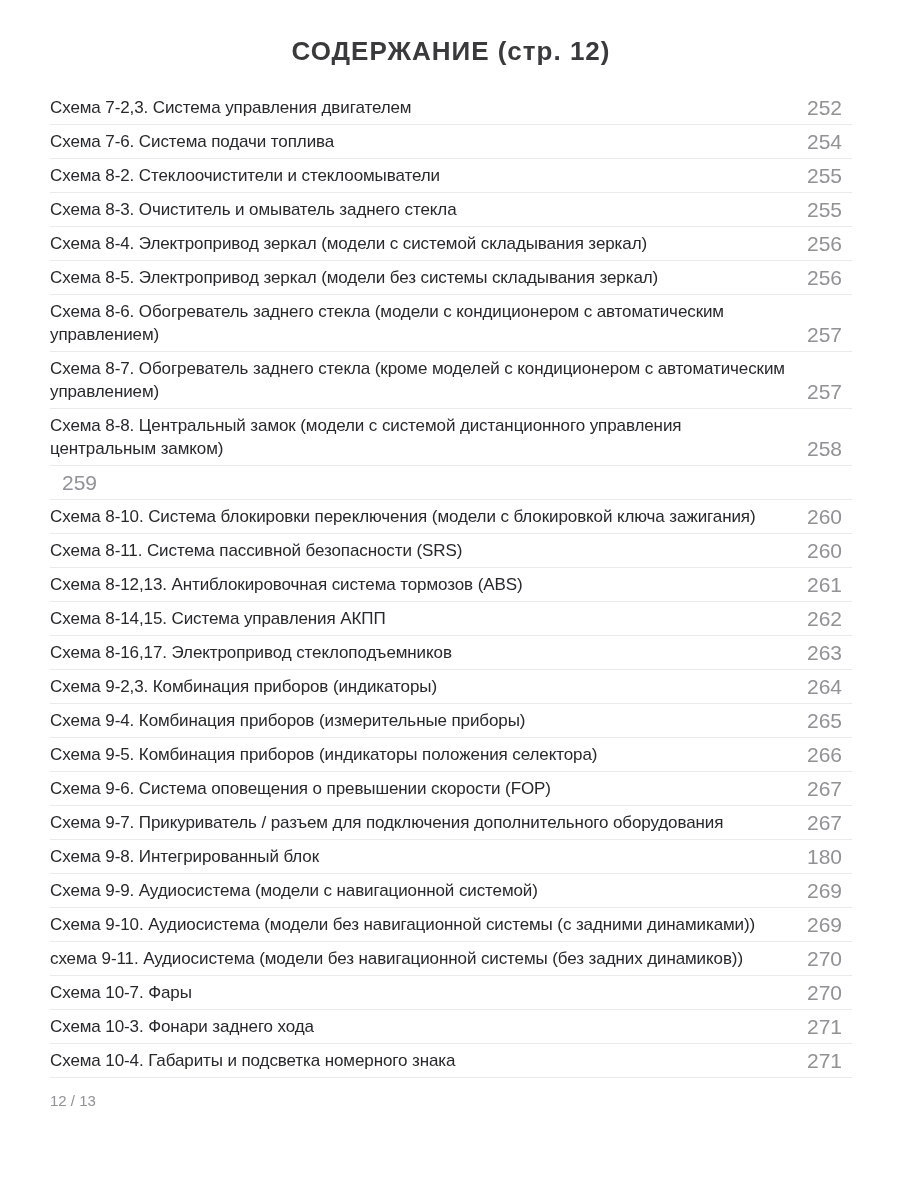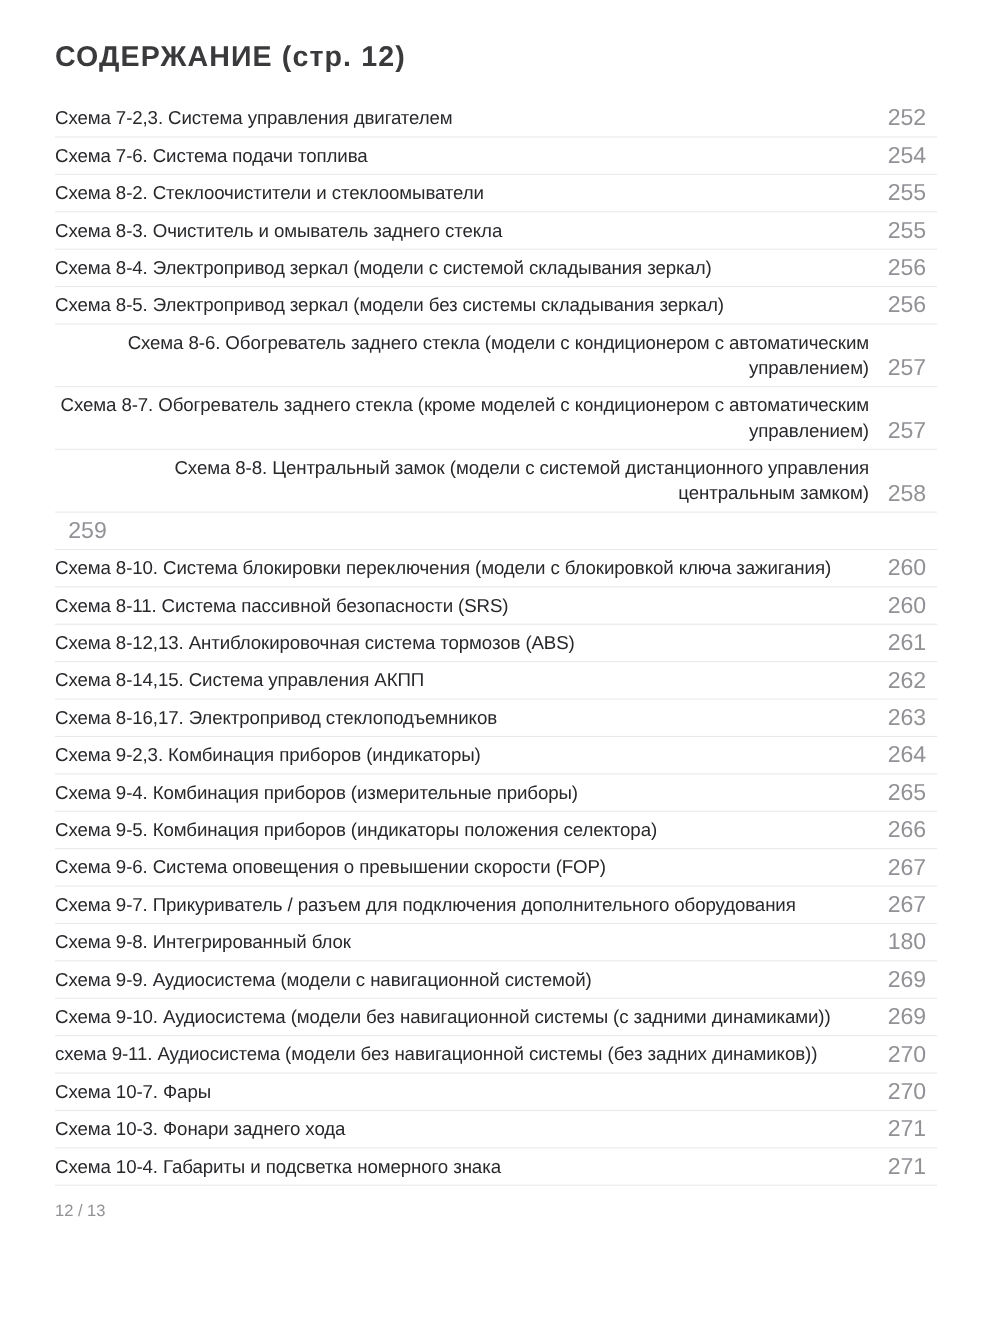--- a/index.html
+++ b/index.html
@@ -15,20 +15,21 @@
     background:var(--bg);
     font-family:"Liberation Sans","DejaVu Sans",sans-serif;
     color:var(--entry-color);
   }
   .page{
     width:900px;height:1200px;
     padding:36px 48px 0 50px;
     display:flex;flex-direction:column;
   }
   .page-title{
+    text-align:center;
     font-size:26px;
     font-weight:700;
     letter-spacing:1px;
     color:var(--title-color);
     margin-bottom:24px;
   }
   .toc-list{width:100%;}
   .toc-row{
     display:flex;
     justify-content:space-between;
@@ -37,21 +38,20 @@
     border-bottom:1px solid var(--divider-color);
     cursor:pointer;
   }
   .toc-entry-label{
     font-size:17px;
     line-height:23px;
     letter-spacing:-0.1px;
     color:var(--entry-color);
     max-width:740px;
     flex:0 1 auto;
-    text-align:right;
   }
   .toc-entry-page{
     font-size:21px;
     line-height:23px;
     color:var(--pagenum-color);
     flex:0 0 auto;
     padding:0 10px 0 12px;
   }
   .pagination{
     margin-top:14px;

